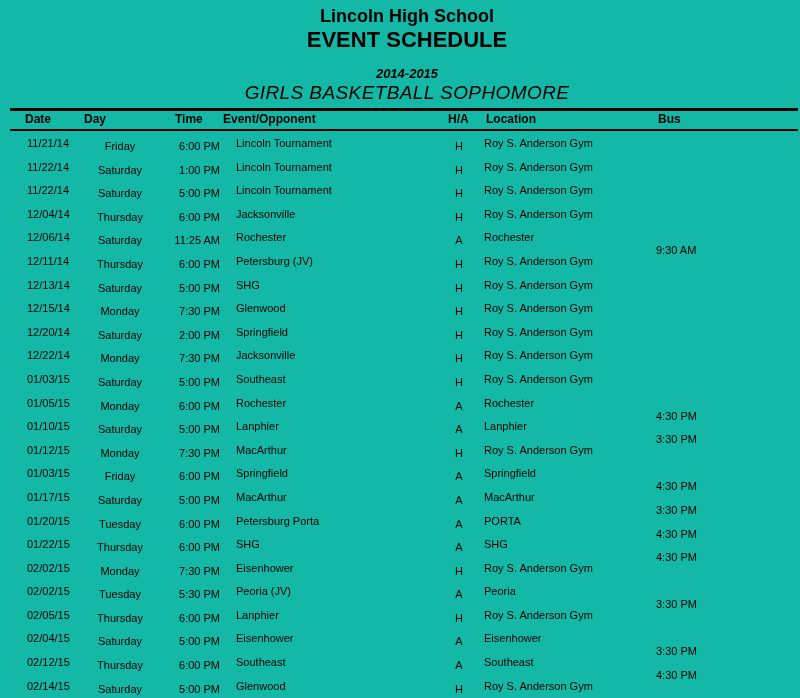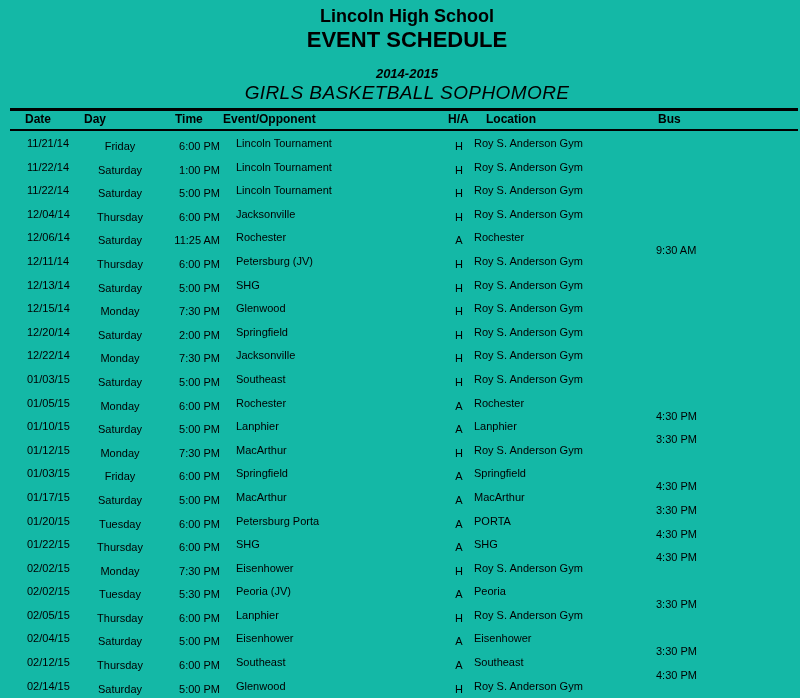--- a/index.html
+++ b/index.html
@@ -98,21 +98,21 @@
   }
   .cell {
     position: absolute;
     font-size: 11px;
     line-height: 13px;
     white-space: nowrap;
   }
   
   .c-date     { left: 27px;  top: 1px; }
   .c-event    { left: 236px; top: 1px; }
-  .c-location { left: 474px; top: 1px; }
+  .c-location { left: 484px; top: 1px; }
   .c-bus      { left: 656px; top: 1px; margin-top: 13px; }
   
   .c-day  { left: 84px;  top: 4px; width: 72px; text-align: center; }
   .c-time { left: 140px; top: 4px; width: 80px; text-align: right; }
   .c-ha   { left: 448px; top: 4px; width: 22px; text-align: center; }
 </style>
 </head>
 <body>
 
 <div class="page">

